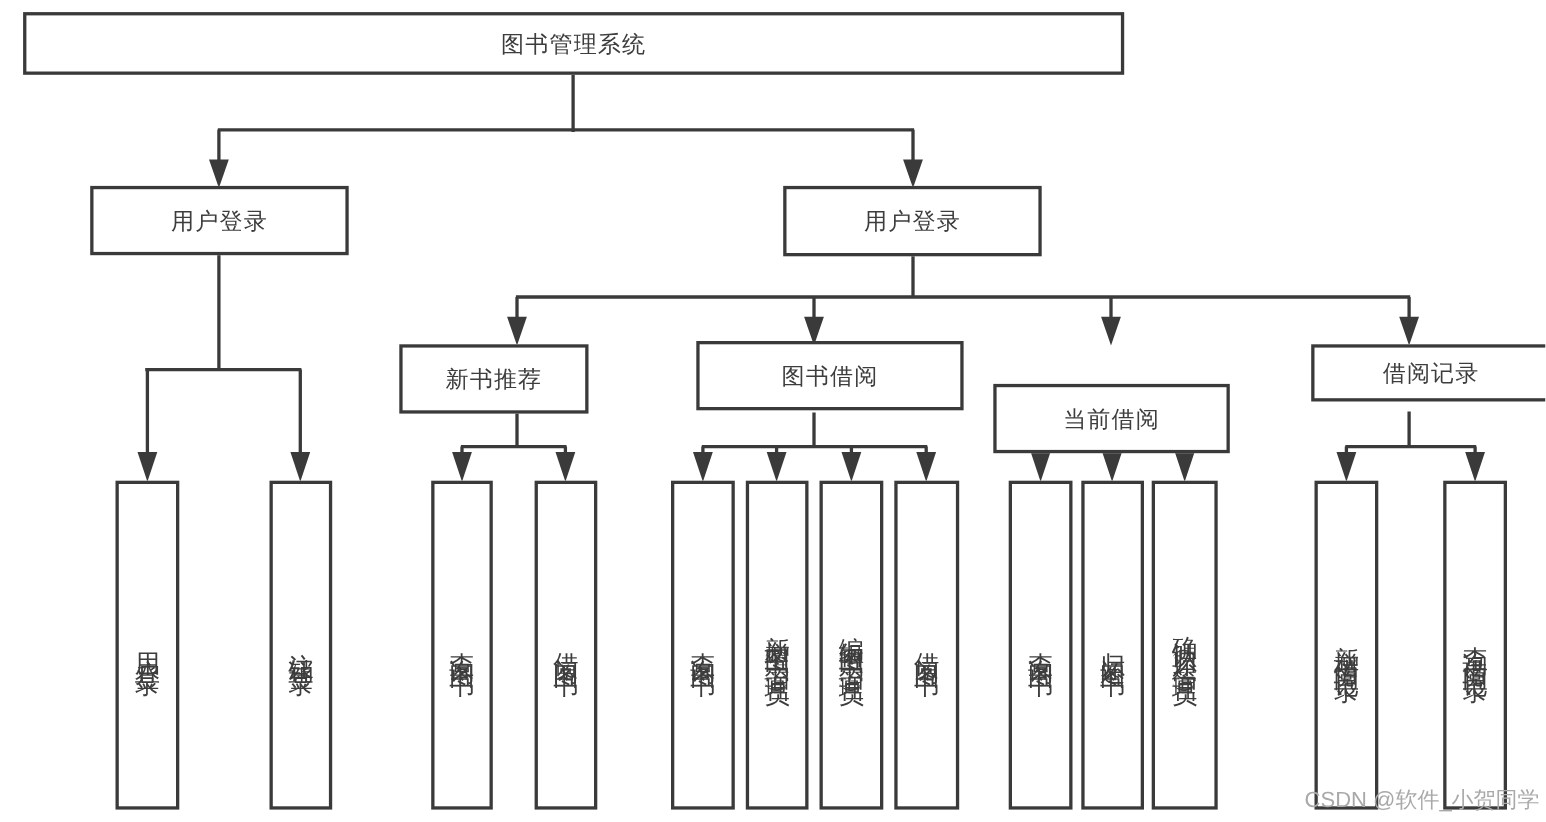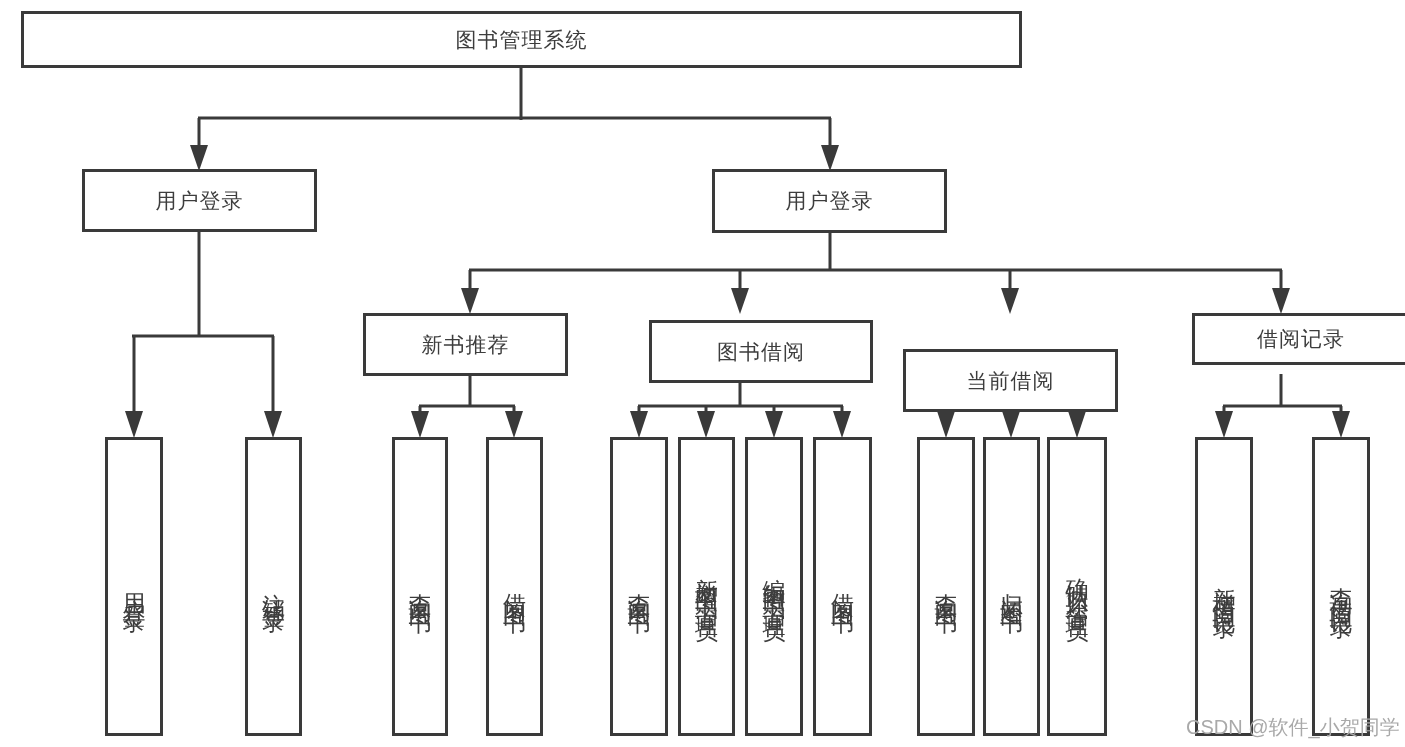--- a/index.html
+++ b/index.html
@@ -76,24 +76,24 @@
     <span>图书管理系统</span>
   </div>
 
   <div class="box hbox" style="left:82px; top:169px; width:235px; height:63px;">
     <span>用户登录</span>
   </div>
   <div class="box hbox" style="left:712px; top:169px; width:235px; height:64px;">
     <span>用户登录</span>
   </div>
 
-  <div class="box hbox" style="left:363px; top:313px; width:205px; height:63px;">
+  <div class="box hbox" style="left:363px; top:313px; width:172px; height:63px;">
     <span>新书推荐</span>
   </div>
-  <div class="box hbox" style="left:633px; top:320px; width:224px; height:63px;margin-left:16px;">
+  <div class="box hbox" style="left:633px; top:310px; width:243px; height:63px;">
     <span>图书借阅</span>
   </div>
   <div class="box hbox" style="left:903px; top:313px; width:215px; height:63px;margin-top:36px;">
     <span>当前借阅</span>
   </div>
   <div class="box hbox" style="left:1172px; top:313px; width:218px; height:52px;margin-left:20px;">
     <span>借阅记录</span>
   </div>
 
   <div class="box vbox" style="left:105px; top:437px; width:58px; height:299px;">

